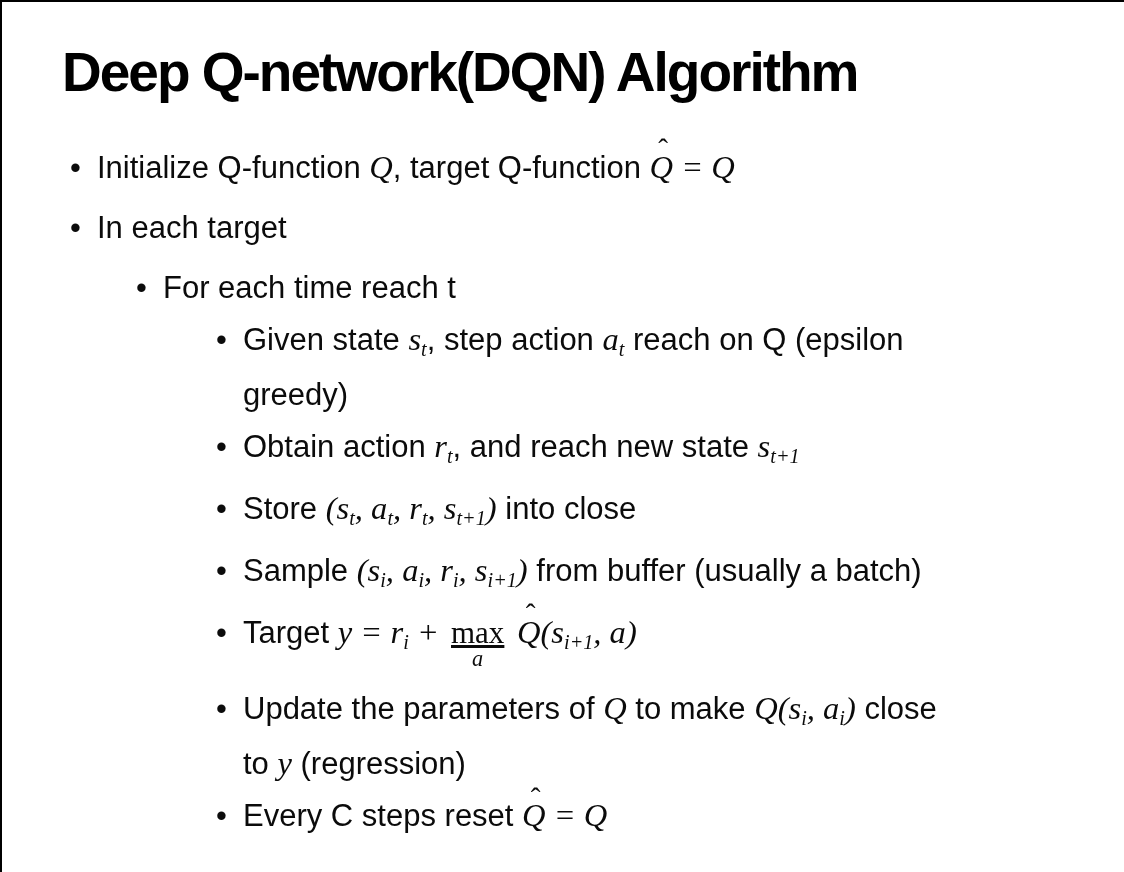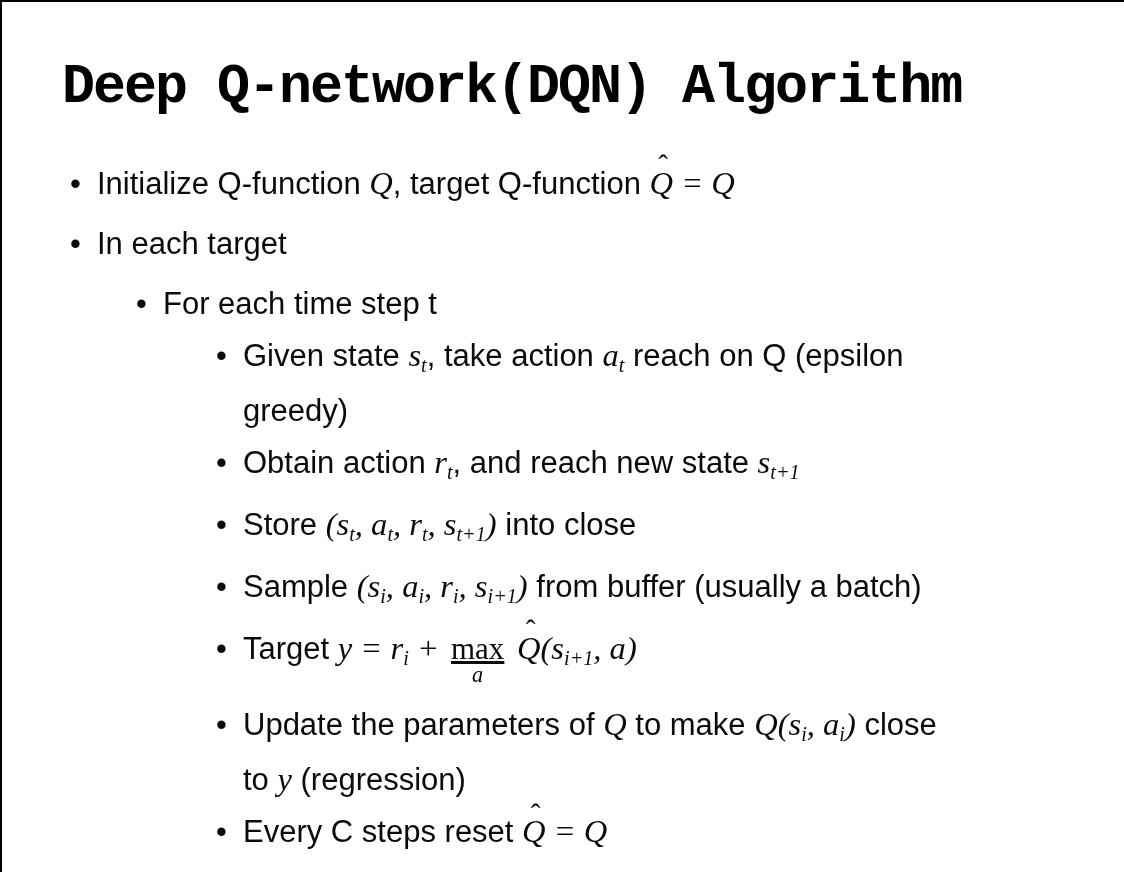--- a/index.html
+++ b/index.html
@@ -8,28 +8,27 @@
     width:1124px;height:872px;
     box-sizing:border-box;
     background:#ffffff;
     border-left:2px solid #000;
     border-top:2px solid #000;
     overflow:hidden;
     font-family:"Liberation Sans","DejaVu Sans",sans-serif;
     color:#0b0b0b;
   }
   .title{
-    margin:56px 0 0 60px;
+    margin:40px 0 0 60px;
     font-size:55px;
     font-weight:700;
     letter-spacing:-2px;
     line-height:1.1;
     color:#000;
     white-space:nowrap;
-    font-family:Liberation Mono, monospace;
   }
   .bullets{
     margin-top:42px;
     font-size:31px;
     line-height:45px;
   }
   .row{display:flex;align-items:flex-start;margin-bottom:7px;}
   .row.lvl1{padding-left:68px;margin-bottom:15px;}
   .row.lvl2{padding-left:134px;}
   .row.lvl3{padding-left:214px;}
@@ -85,25 +84,25 @@
       <div class="row lvl1">
         <span class="marker">•</span>
         <span class="content"><span class="t">Initialize Q-function </span><span class="m">Q</span><span class="t">, target Q-function </span><span class="m hatwrap"><span class="hatmark">ˆ</span>Q</span><span class="m"> = Q</span></span>
       </div>
       <div class="row lvl1">
         <span class="marker">•</span>
         <span class="content"><span class="t">In each target</span></span>
       </div>
       <div class="row lvl2">
         <span class="marker">•</span>
-        <span class="content"><span class="t">For each time step t</span></span>
+        <span class="content"><span class="t">For each time reach t</span></span>
       </div>
       <div class="row lvl3">
         <span class="marker">•</span>
-        <span class="content"><span class="t">Given state </span><span class="m">s<span class="msub">t</span></span><span class="t">, take action </span><span class="m">a<span class="msub">t</span></span><span class="t"> reach on Q (epsilon</span><br><span class="t">greedy)</span></span>
+        <span class="content"><span class="t">Given state </span><span class="m">s<span class="msub">t</span></span><span class="t">, step action </span><span class="m">a<span class="msub">t</span></span><span class="t"> reach on Q (epsilon</span><br><span class="t">greedy)</span></span>
       </div>
       <div class="row lvl3">
         <span class="marker">•</span>
         <span class="content"><span class="t">Obtain action </span><span class="m">r<span class="msub">t</span></span><span class="t">, and reach new state </span><span class="m">s<span class="msub">t+1</span></span></span>
       </div>
       <div class="row lvl3">
         <span class="marker">•</span>
         <span class="content"><span class="t">Store </span><span class="m">(s<span class="msub">t</span></span><span class="m">, a<span class="msub">t</span></span><span class="m">, r<span class="msub">t</span></span><span class="m">, s<span class="msub">t+1</span></span><span class="m">)</span><span class="t"> into close</span></span>
       </div>
       <div class="row lvl3">

